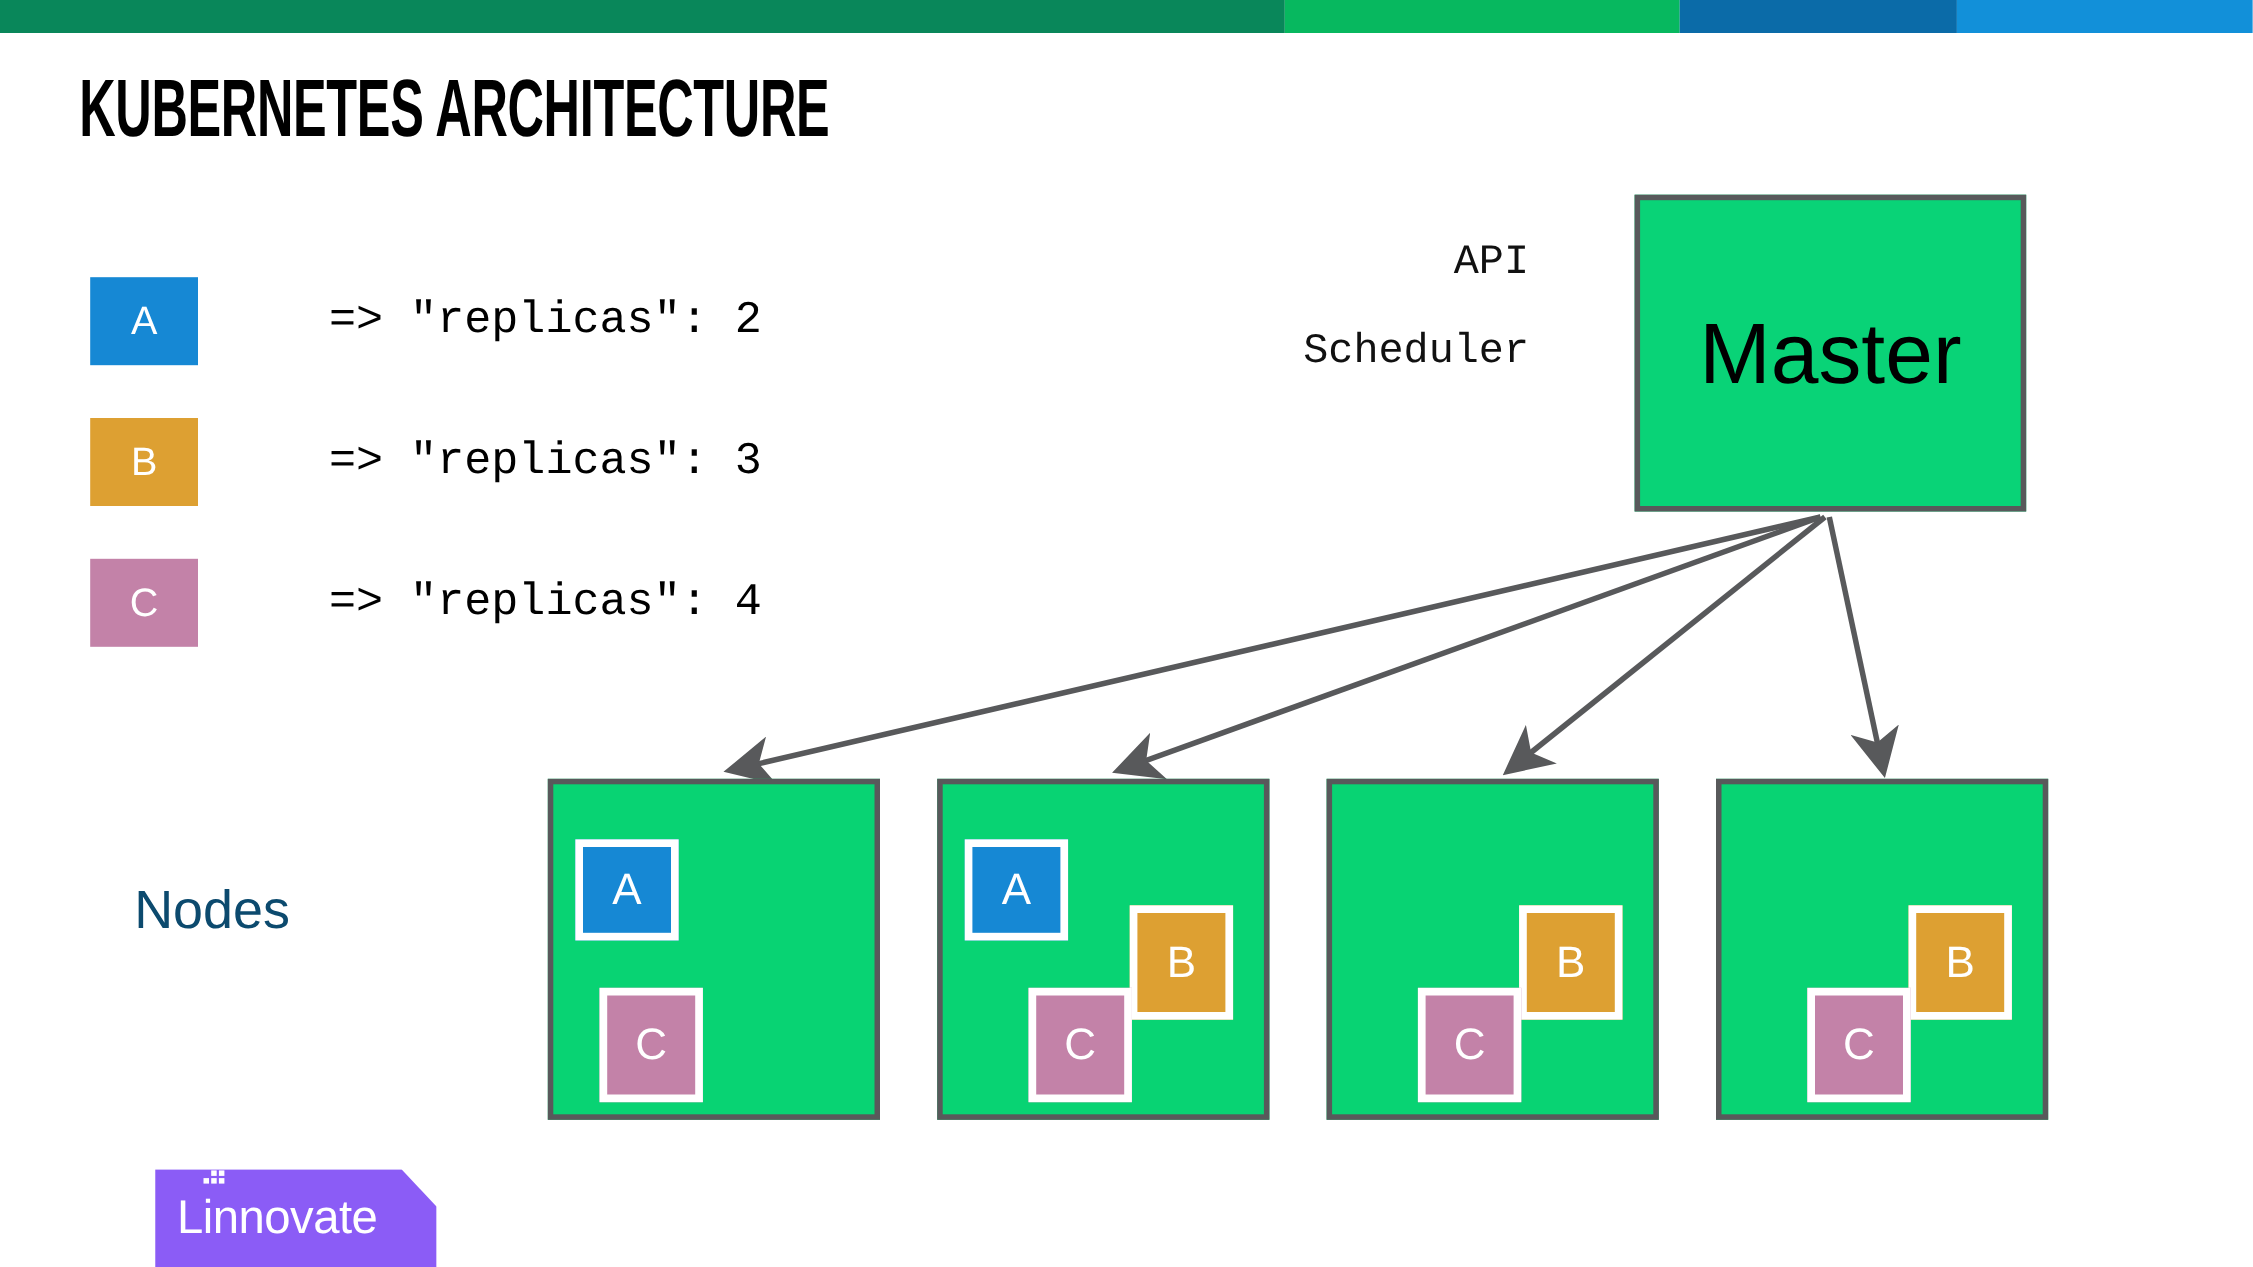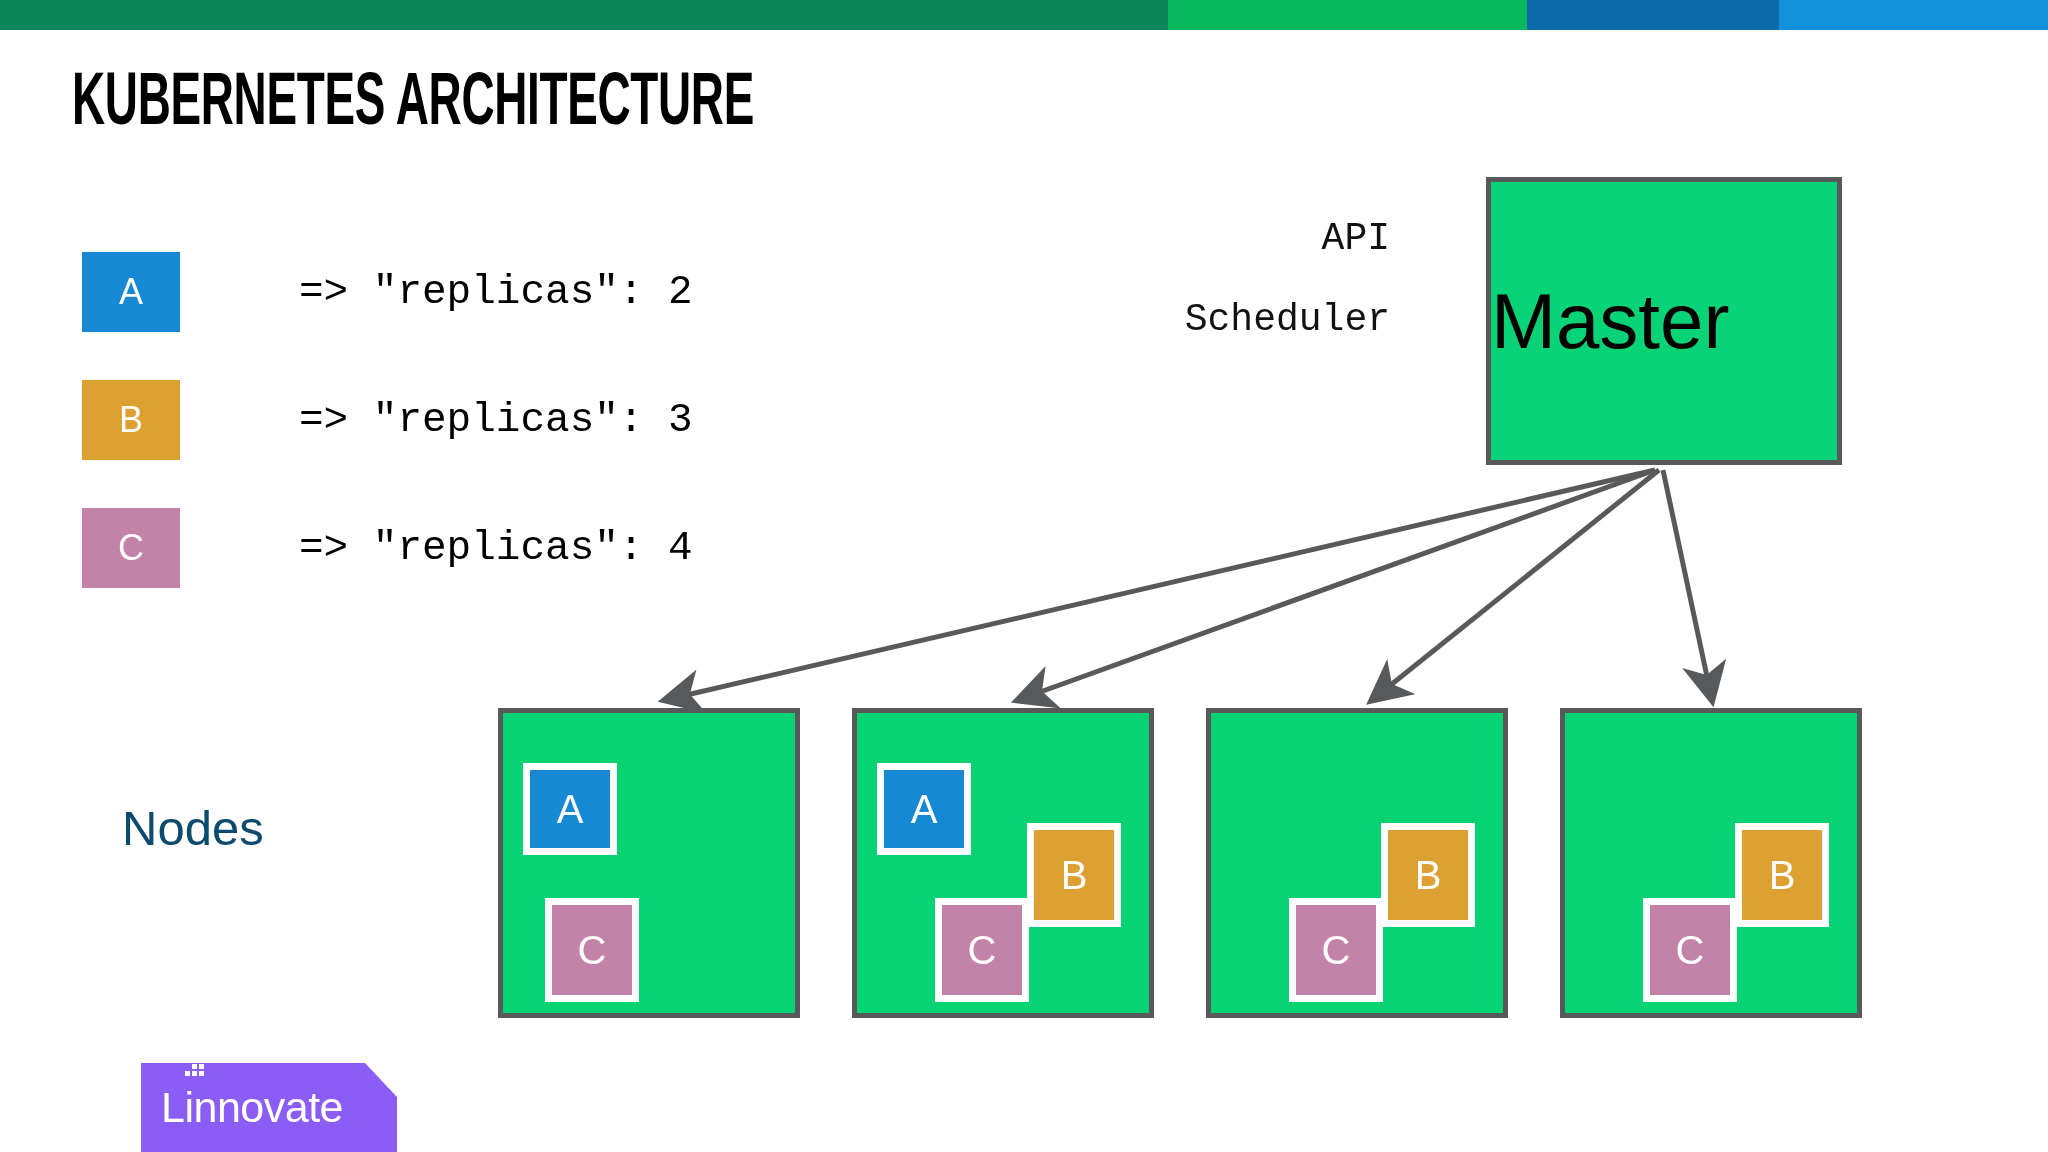--- a/index.html
+++ b/index.html
@@ -54,21 +54,21 @@
     font-family:"Liberation Mono",monospace;
     font-size:38px;color:#111111;
     line-height:81px;
   }
   #master-box{
     position:absolute;left:1486px;top:177px;
     width:356px;height:288px;
     background:#09D377;
     border:5px solid #58595B;
     box-sizing:border-box;
-    display:flex;align-items:center;justify-content:flex-start;
+    display:flex;align-items:center;justify-content:center;
   }
   #master-label{
     font-family:"Liberation Sans",sans-serif;
     font-size:78px;color:#000000;line-height:1;
   }
 
   
   #nodes-label{
     position:absolute;left:122px;top:800px;
     font-family:Liberation Sans, sans-serif;

